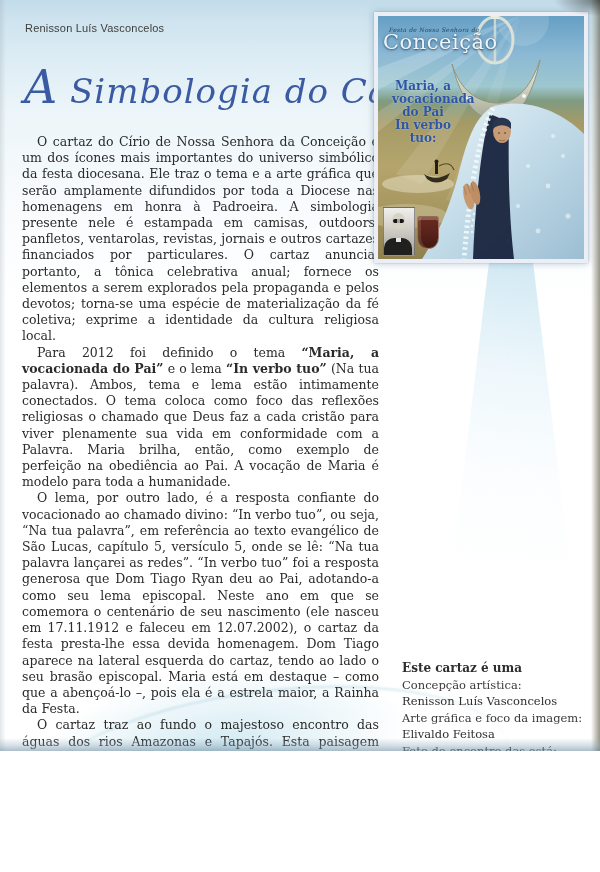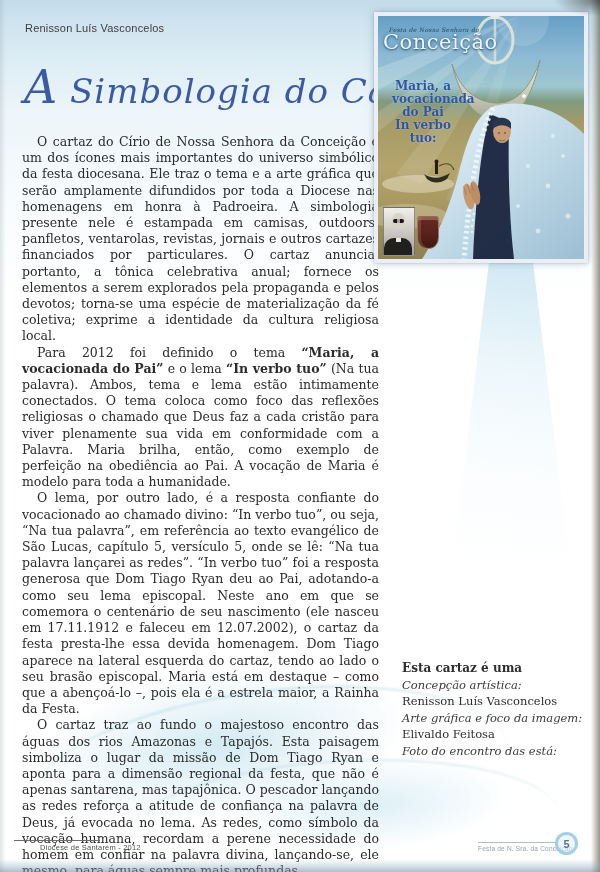--- a/index.html
+++ b/index.html
@@ -1,17 +1,17 @@
 <!DOCTYPE html>
 <html style="--title-blue: #3a5ba3; --band-blue: #cfe4ef; --poster-lema-blue: #2e55a5;"><head>
 <meta charset="utf-8">
 <style>
   html,body { margin:0; padding:0; }
   .page {
-    position:relative; width:600px; height:872px; overflow:hidden;
+    position:relative; width:600px; height:751px; overflow:hidden;
     font-family:"DejaVu Serif", serif;
     background:linear-gradient(180deg,#c3dcea 0px,#cfe4ef 22px,#ddedf5 60px,#ecf5f9 110px,#f8fbfd 200px,#ffffff 300px);
   }
   .layer { position:absolute; }
   
   .edge-right { right:0; top:0; width:9px; height:872px;
     background:linear-gradient(90deg,rgba(140,135,110,0) 0%,rgba(120,115,92,0.35) 45%,rgba(88,84,66,0.62) 100%); z-index:9; }
   .corner-tr { right:0; top:0; width:46px; height:16px;
     background:radial-gradient(ellipse at 100% 0%,rgba(40,40,38,0.6),rgba(40,40,38,0) 72%); z-index:10; }
   .edge-bottom { left:0; bottom:0; width:600px; height:13px;
@@ -62,21 +62,21 @@
   .photo-collar { left:12px; bottom:13px; width:5px; height:4px; background:#e8e6e0; }
   .brasao { left:39px; top:200px; width:20px; height:31px; z-index:2;
     background:linear-gradient(180deg,#6a2a20 0%,#55211a 60%,#40180f 100%);
     border-radius:3px 3px 45% 45% / 3px 3px 35% 35%;
     border:1px solid rgba(235,215,190,0.45);
     box-shadow:inset 0 3px 0 rgba(225,190,150,0.35), inset 3px 0 0 rgba(225,190,150,0.18); }
   
   .credits { left:402px; top:660px; width:186px; font-size:11.5px; line-height:16.5px; color:#2e2e2e; z-index:3; }
   .credits div { white-space:nowrap; }
   .cr-bold { font-weight:bold; font-size:12px; }
-  .cr-italic { font-style:italic; color:#3a3a3a; }
+  .cr-italic { color:#3a3a3a; }
   
   .footer-left { left:14px; top:840px; z-index:5; }
   .footer-left .rule { width:86px; border-top:1px solid #6d6d6d; margin-bottom:2px; }
   .footer-left .txt { font-family:"Liberation Sans",sans-serif; font-size:7.5px; color:#4f4f4f; letter-spacing:0.2px;padding-left:26px; }
   .footer-right { left:478px; top:842px; z-index:5; }
   .footer-right .rule { width:80px; border-top:1px solid rgba(125,155,175,0.65); margin-bottom:2px; }
   .footer-right .txt { font-family:"Liberation Sans",sans-serif; font-size:6.5px; color:#8fa3b0; letter-spacing:0.2px; white-space:nowrap; }
   .page-badge { left:555px; top:832px; width:17px; height:17px; border-radius:50%;
     border:3px solid rgba(150,200,225,0.85); background:rgba(222,240,250,0.55);
     display:flex; align-items:center; justify-content:center;
@@ -199,21 +199,21 @@
         <div class="photo-glasses"></div>
         <div class="photo-body"></div>
         <div class="photo-collar"></div>
       </div>
       <div class="brasao"></div>
 
     </div>
   </div>
 
   <div class="layer credits">
-    <div class="cr-bold">Esta cartaz é uma</div>
+    <div class="cr-bold">Este cartaz é uma</div>
     <div class="cr-italic">Concepção artística:</div>
     <div>Renisson Luís Vasconcelos</div>
     <div class="cr-italic">Arte gráfica e foco da imagem:</div>
     <div>Elivaldo Feitosa</div>
     <div class="cr-italic">Foto do encontro das está:</div>
   </div>
 
   <div class="layer footer-left">
     <div class="rule"></div>
     <div class="txt">Diocese de Santarém - 2012</div>

